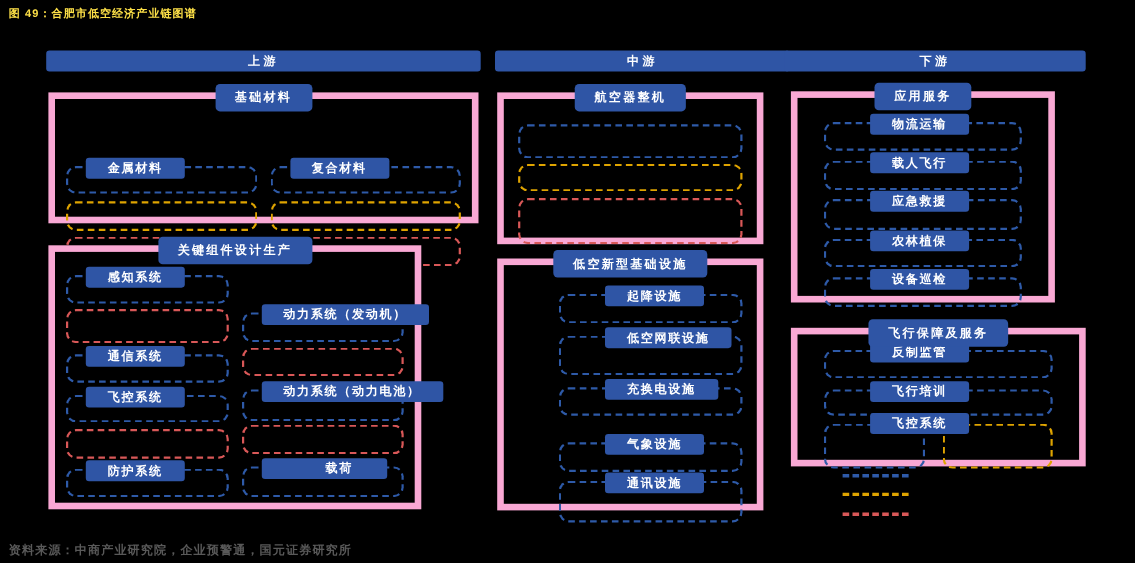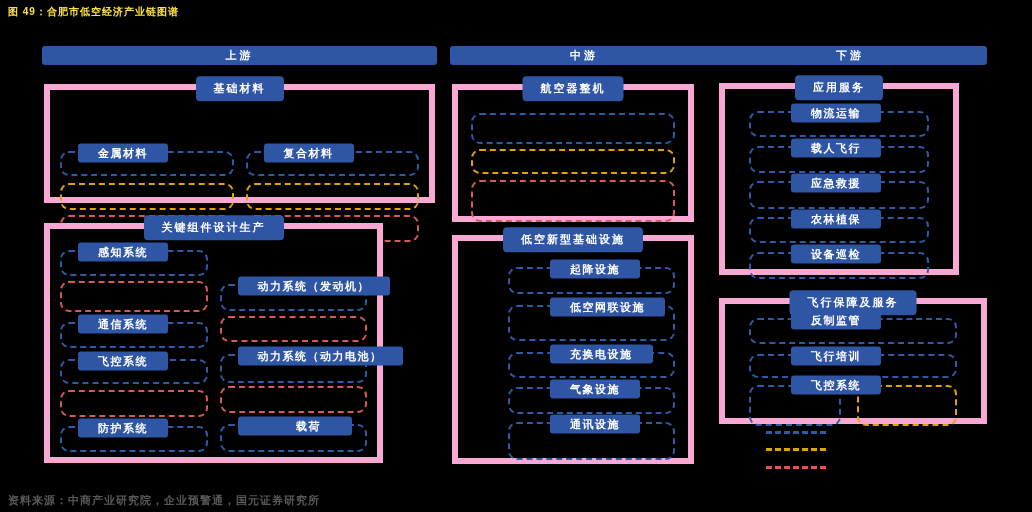--- a/index.html
+++ b/index.html
@@ -112,21 +112,21 @@
     <div class="inner" style="padding:26px 13px 0;">
       <div class="dbox" style="height:27px;">
         <div class="pill l40">起降设施</div>
       </div>
       <div class="dbox" style="height:36px;margin-top:11px;">
         <div class="pill l40">低空网联设施</div>
       </div>
       <div class="dbox" style="height:26px;margin-top:11px;">
         <div class="pill l40">充换电设施</div>
       </div>
-      <div class="dbox" style="height:27px;margin-top:9px;">
+      <div class="dbox" style="height:27px;margin-top:24px;">
         <div class="pill l40">气象设施</div>
       </div>
       <div class="dbox" style="height:38px;margin-top:8px;">
         <div class="pill l40">通讯设施</div>
       </div>
     </div>
   </div>
 
   <div class="section" style="left:719px;top:83px;width:240px;height:192px;">
     <div class="sec-title">应用服务</div>

